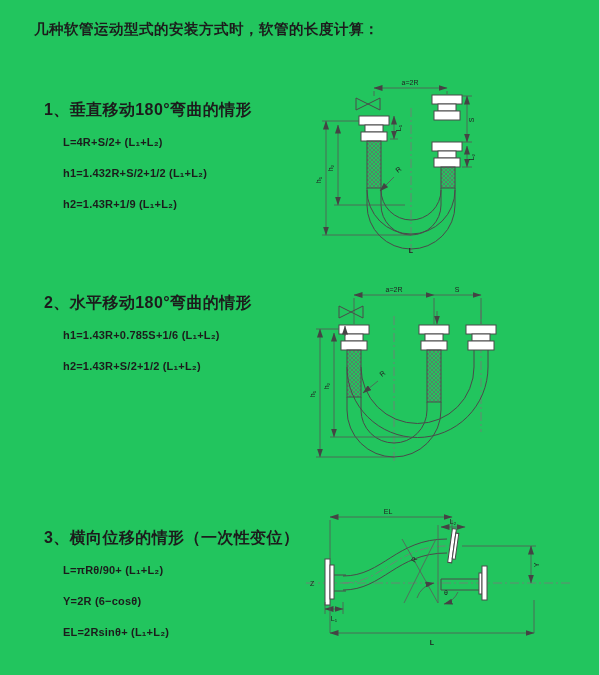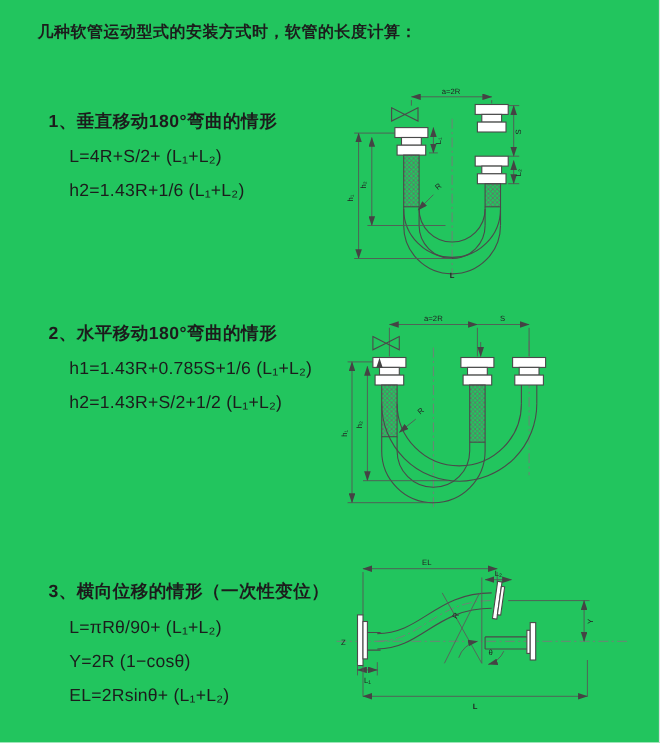--- a/index.html
+++ b/index.html
@@ -11,21 +11,21 @@
   .title{
     position:absolute;left:34px;top:20px;margin:0;
     font-size:14.5px;font-weight:700;letter-spacing:.5px;
   }
   .sec{position:absolute;left:44px;width:270px;}
   .sec1{top:100px;}
   .sec2{top:293px;}
   .sec3{top:528px;}
   .sec-heading{margin:0;font-size:16px;font-weight:700;letter-spacing:.4px;}
   .formulas{margin:11px 0 0 19px;}
-  .formulas p{margin:0 0 10px 0;font-size:16px;line-height:21px;font-weight:400;letter-spacing:.2px;white-space:nowrap;}
+  .formulas p{margin:0 0 10px 0;font-size:11px;line-height:21px;font-weight:700;letter-spacing:.2px;white-space:nowrap;}
   svg.diag{position:absolute;}
   svg.diag .ln{stroke:#4a4a4a;stroke-width:1;fill:none;}
   svg.diag .thin{stroke:#5a5a5a;stroke-width:.8;fill:none;}
   svg.diag .dim{stroke:#555;stroke-width:.8;fill:none;}
   svg.diag .cl{stroke:#7a7a7a;stroke-width:.8;fill:none;stroke-dasharray:9 3 2 3;}
   svg.diag .flg{fill:#ffffff;stroke:#4a4a4a;stroke-width:1;}
   svg.diag text{fill:#222;font-size:7px;font-family:"Liberation Sans","DejaVu Sans",sans-serif;}
   .d1{left:312px;top:72px;}
   .d2{left:308px;top:282px;}
   .d3{left:298px;top:503px;}
@@ -34,37 +34,38 @@
 <body>
 
 <div class="page">
 
   <h1 class="title">几种软管运动型式的安装方式时，软管的长度计算：</h1>
 
   <section class="sec sec1">
     <h2 class="sec-heading">1、垂直移动180°弯曲的情形</h2>
     <div class="formulas">
       <p>L=4R+S/2+ (L₁+L₂)</p>
-      <p>h2=1.43R+1/6 (L₁+L₂)</p>
+      <p>h1=1.432R+S/2+1/2 (L₁+L₂)</p>
+      <p>h2=1.43R+1/9 (L₁+L₂)</p>
     </div>
   </section>
 
   <section class="sec sec2">
     <h2 class="sec-heading">2、水平移动180°弯曲的情形</h2>
     <div class="formulas">
       <p>h1=1.43R+0.785S+1/6 (L₁+L₂)</p>
       <p>h2=1.43R+S/2+1/2 (L₁+L₂)</p>
     </div>
   </section>
 
   <section class="sec sec3">
     <h2 class="sec-heading">3、横向位移的情形（一次性变位）</h2>
     <div class="formulas">
       <p>L=πRθ/90+ (L₁+L₂)</p>
-      <p>Y=2R (1−cosθ)</p>
+      <p>Y=2R (6−cosθ)</p>
       <p>EL=2Rsinθ+ (L₁+L₂)</p>
     </div>
   </section>
 
   <svg class="diag d1" width="230" height="190" viewBox="0 0 230 190">
     <defs>
       <marker id="m1e" markerWidth="9" markerHeight="6" refX="8.5" refY="3" orient="auto" markerUnits="userSpaceOnUse">
           <path d="M0,0 L9,3 L0,6 Z" fill="#444"></path>
         </marker>
       <marker id="m1s" markerWidth="9" markerHeight="6" refX="0.5" refY="3" orient="auto" markerUnits="userSpaceOnUse">

